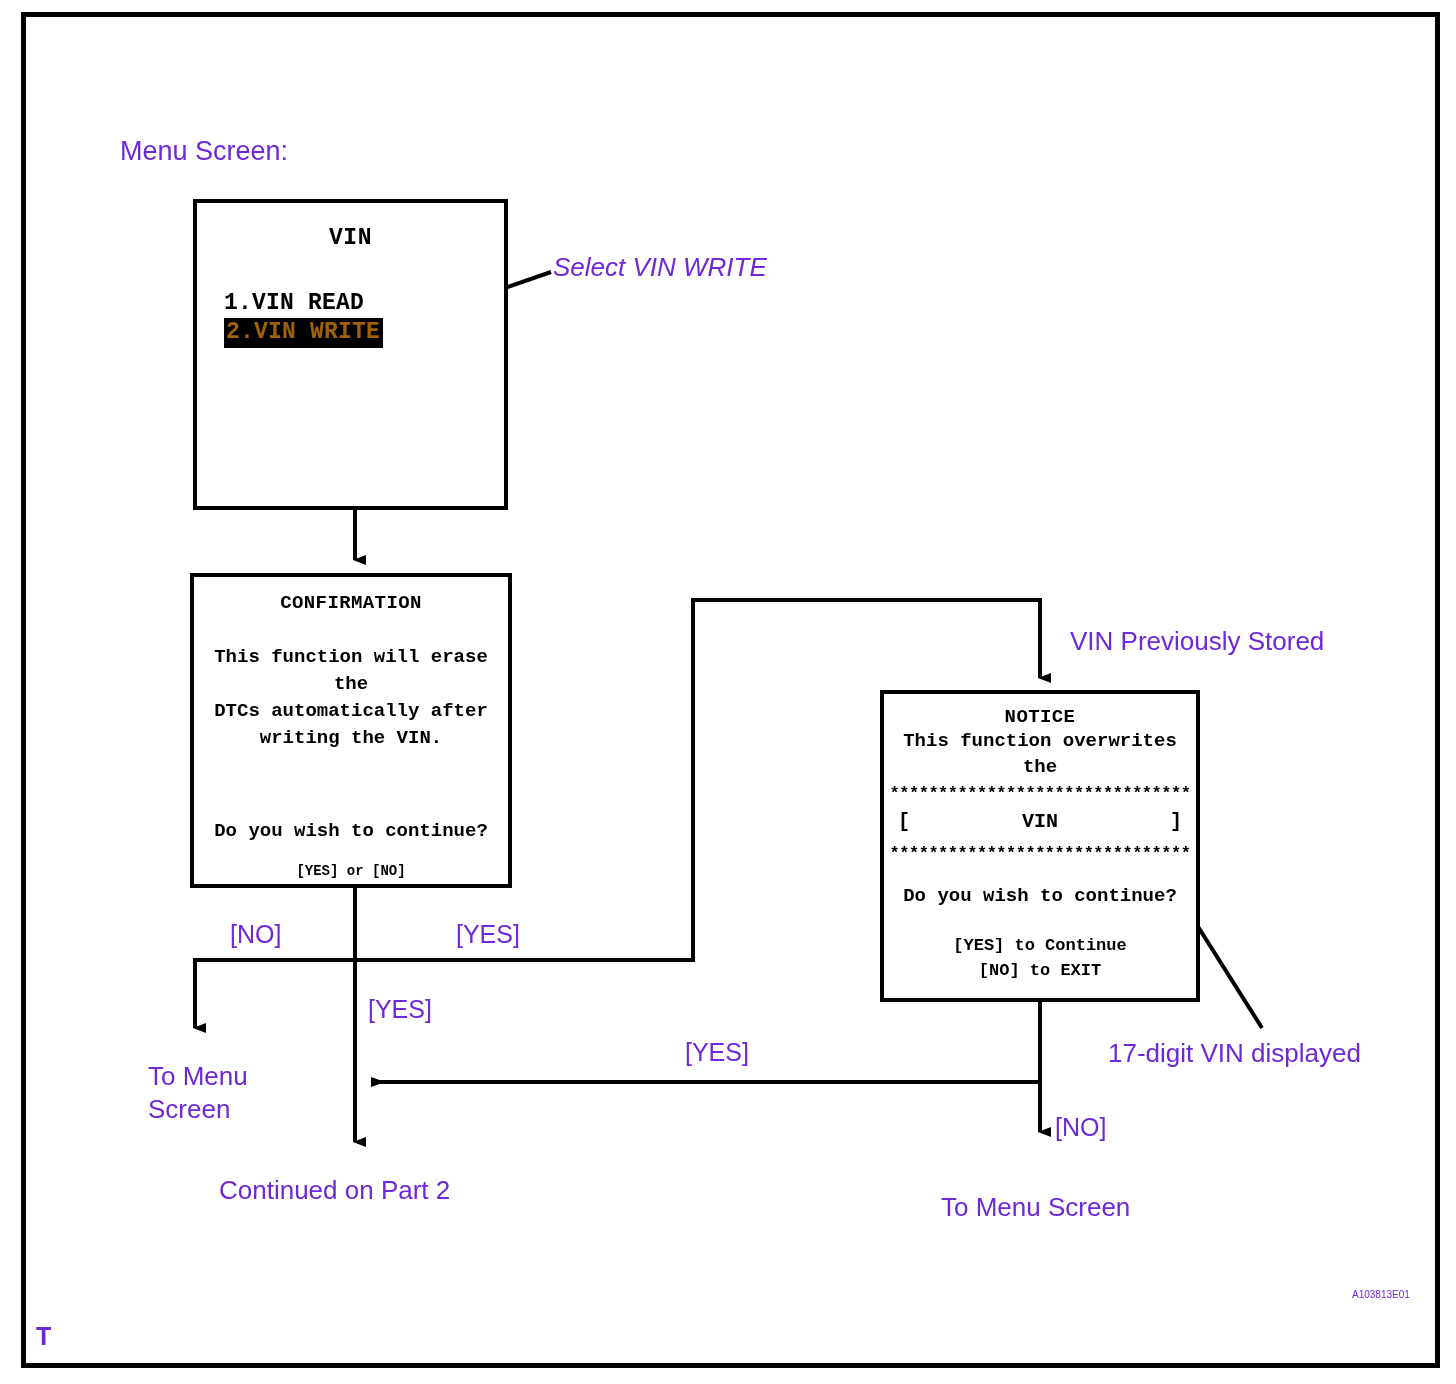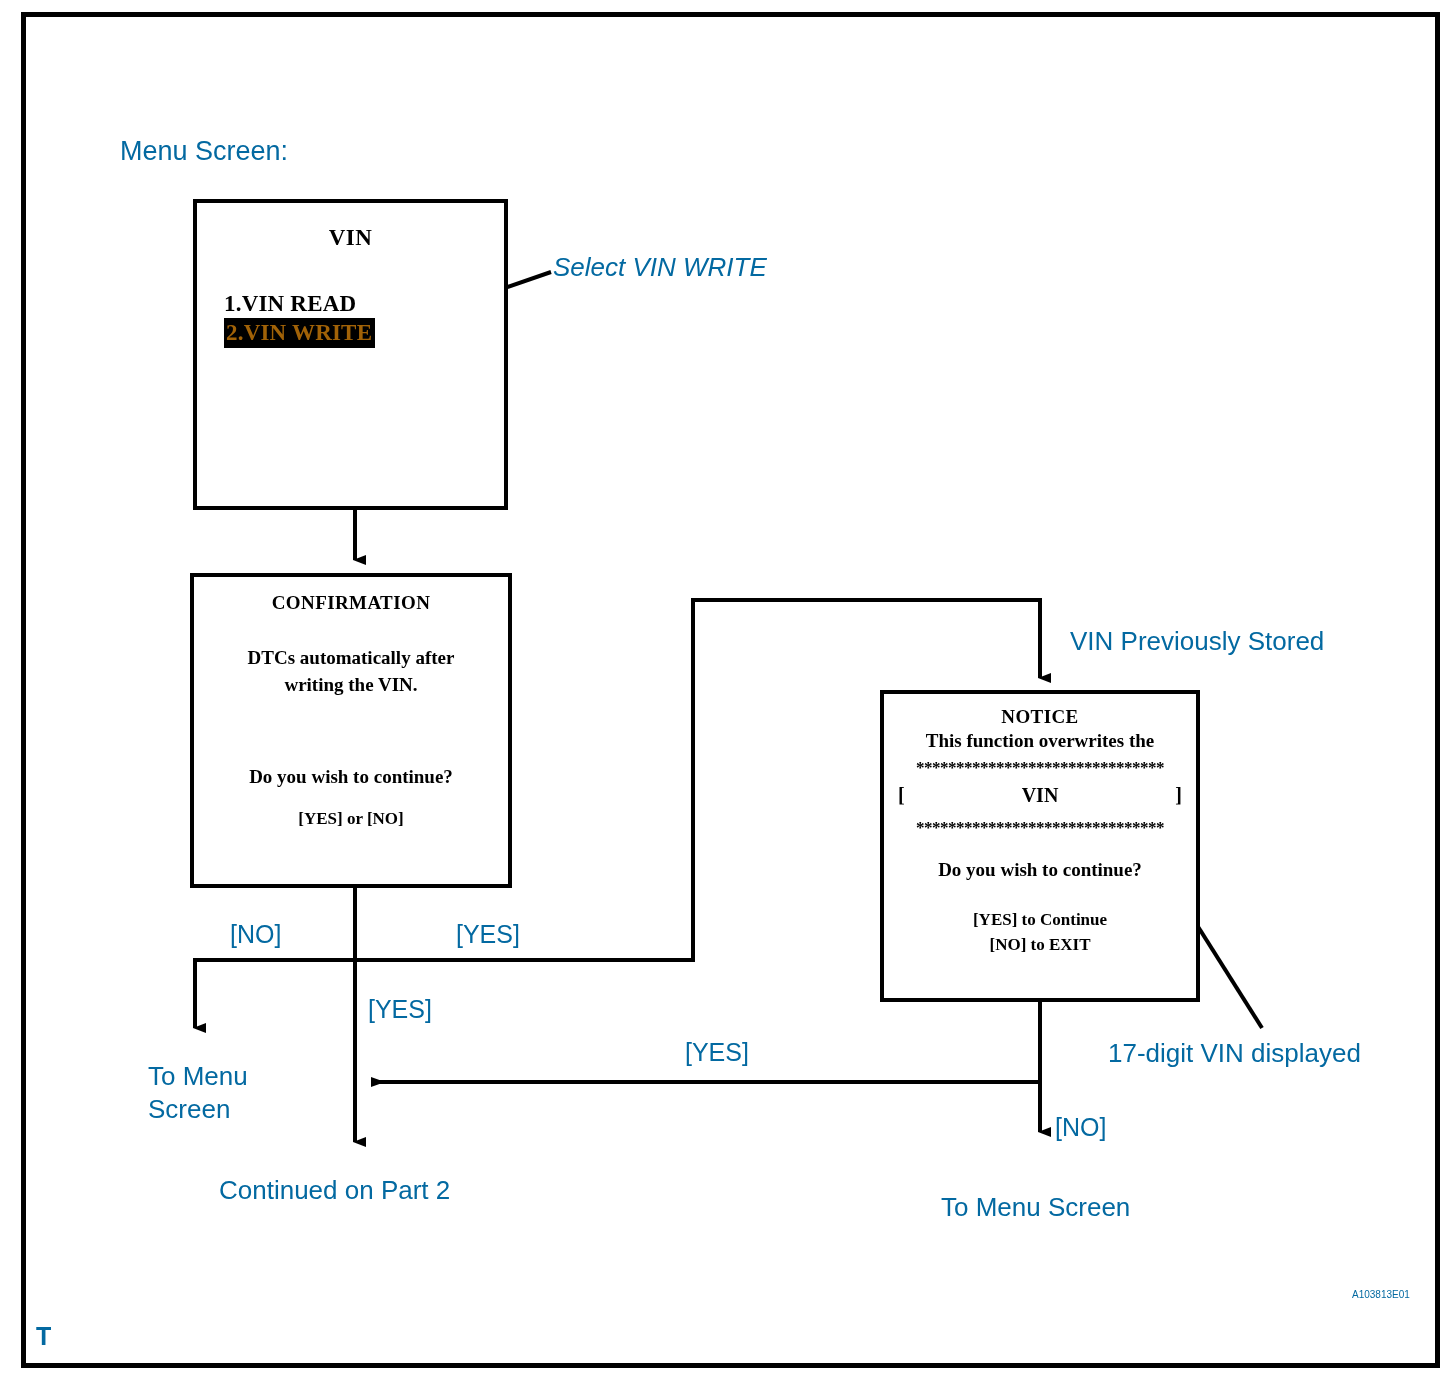--- a/index.html
+++ b/index.html
@@ -23,28 +23,28 @@
     width: 1419px;
     height: 1356px;
     border: 5px solid #000000;
     box-sizing: border-box;
   }
   .label {
     position: absolute;
     white-space: nowrap;
     font-family: "Liberation Sans", sans-serif;
     font-weight: 400;
-    color: #0369a1;
+    color: #6d28d9;
   }
   .screen-box {
     position: absolute;
     border: 4px solid #000000;
     background: #ffffff;
     box-sizing: border-box;
-    font-family: Liberation Serif, serif;
+    font-family: Liberation Mono, monospace;
     font-weight: bold;
     color: #000;
   }
   
   #vin-screen {
     left: 193px;
     top: 199px;
     width: 315px;
     height: 311px;
   }
@@ -86,21 +86,21 @@
     margin-top: 30px;
     font-size: 19px;
     line-height: 27px;
   }
   #confirmation-screen .question {
     margin-top: 68px;
     font-size: 19px;
   }
   #confirmation-screen .choices {
     margin-top: 21px;
-    font-size: 17px;
+    font-size: 14px;
   }
   
   #notice-screen {
     left: 880px;
     top: 690px;
     width: 320px;
     height: 312px;
     text-align: center;
   }
   #notice-screen .scr-title {
@@ -214,20 +214,21 @@
         <span class="menu-item selected">2.VIN WRITE</span>
       </div>
     </div>
   </div>
 
   <div class="label" id="select-vin-write-label">Select VIN WRITE</div>
 
   <div class="screen-box" id="confirmation-screen">
     <div class="scr-title">CONFIRMATION</div>
     <div class="body-block">
+      <div>This function will erase the</div>
       <div>DTCs automatically after</div>
       <div>writing the VIN.</div>
     </div>
     <div class="question">Do you wish to continue?</div>
     <div class="choices">[YES] or [NO]</div>
   </div>
 
   <div class="screen-box" id="notice-screen">
     <div class="scr-title">NOTICE</div>
     <div class="nline">This function overwrites the</div>

